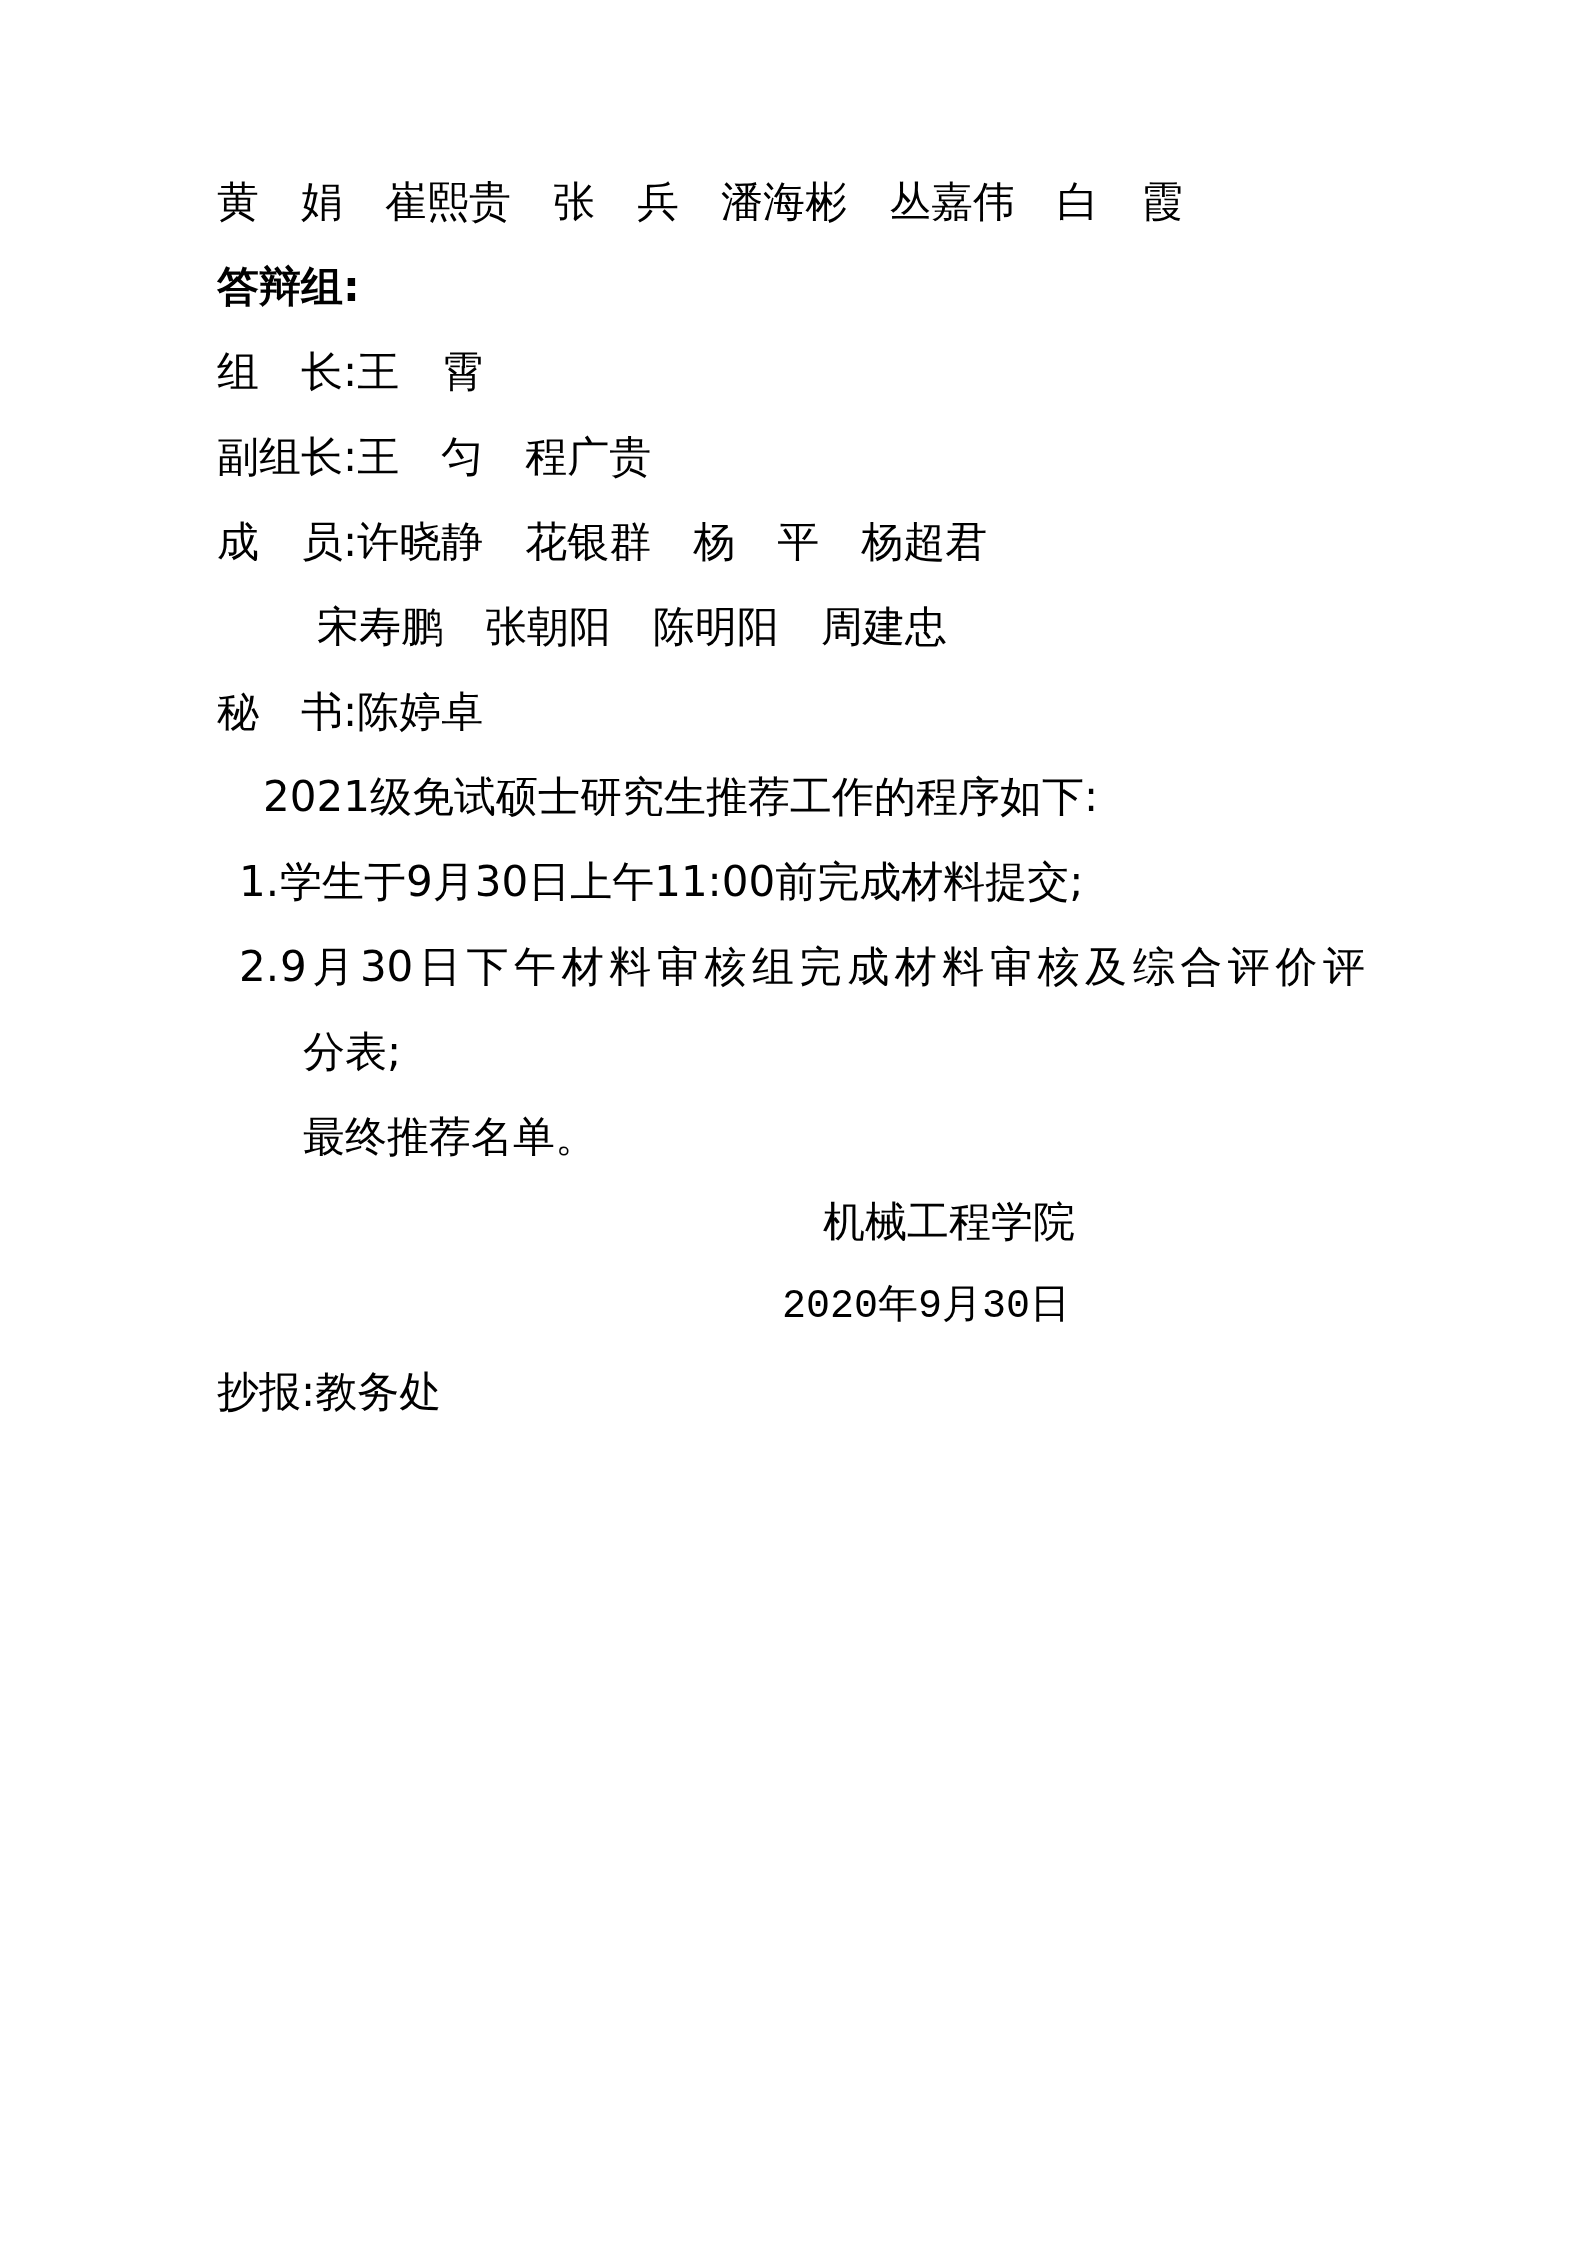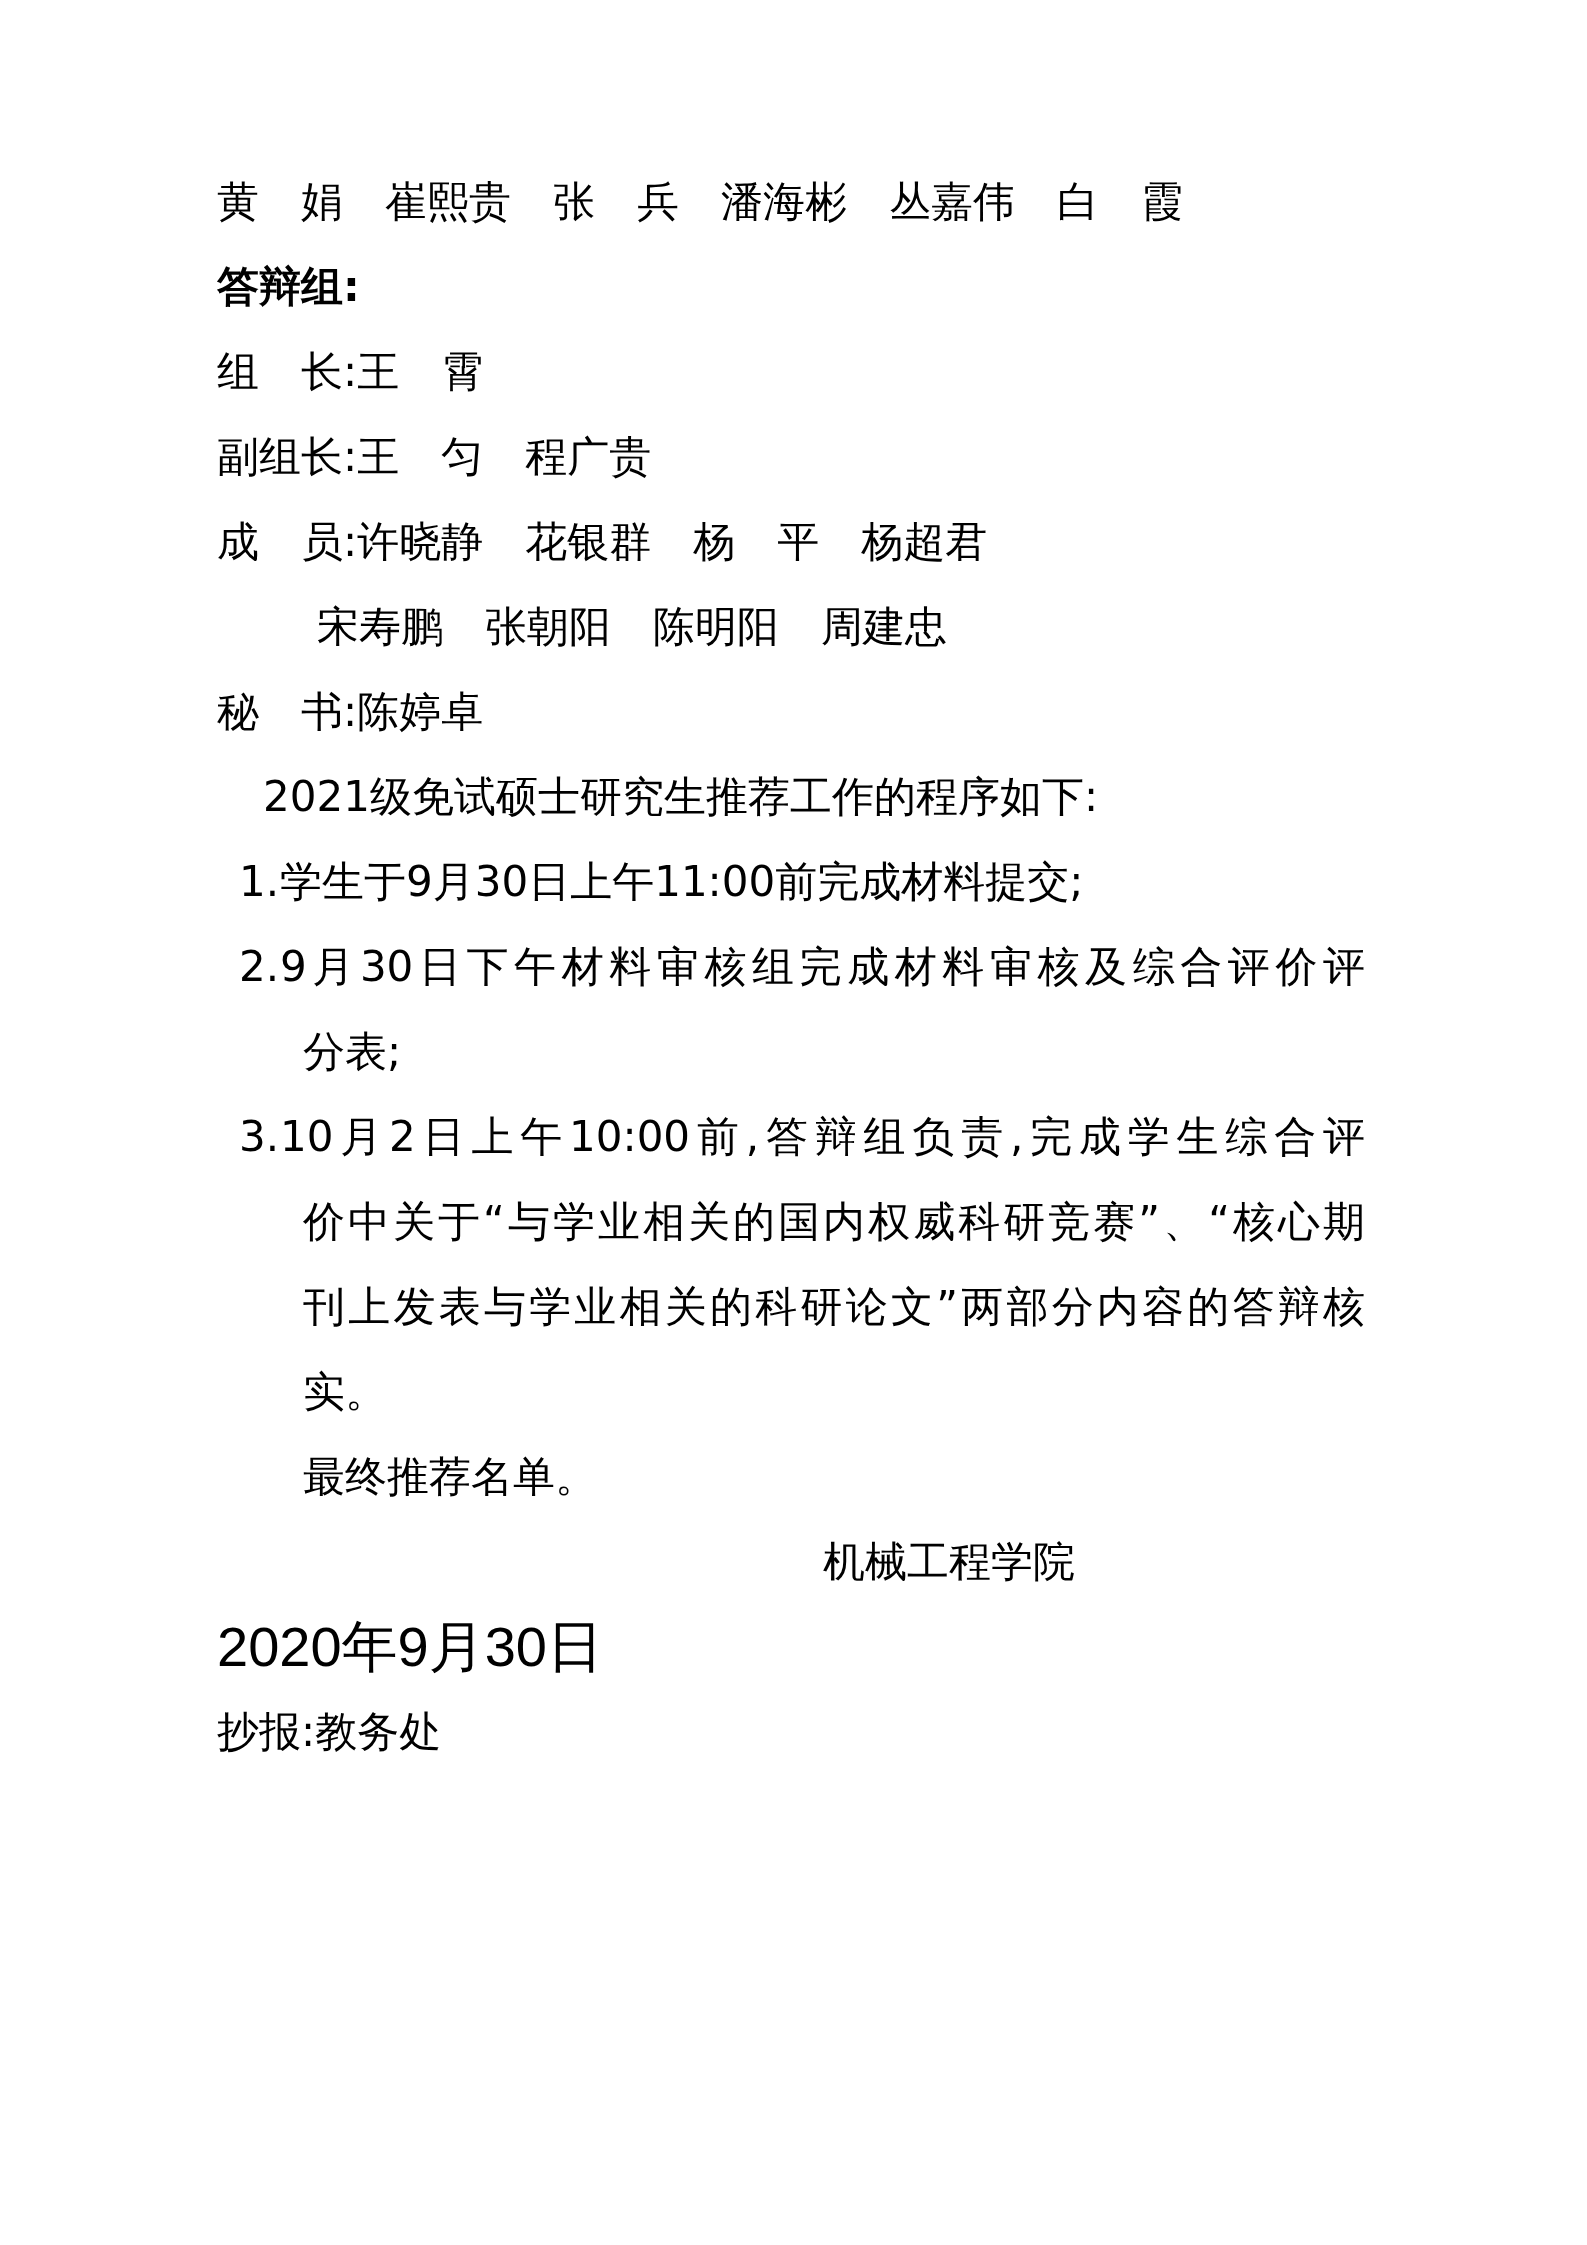--- a/index.html
+++ b/index.html
@@ -55,24 +55,24 @@
   .num {
     display: inline-block;
     width: 41px;
   }
 
   .sig-org {
     text-align: right;
     padding-right: 290px;
   }
   .sig-date {
-    text-align: left;
+    text-align: right;
     padding-right: 295px;
-    font-family: Liberation Sans, sans-serif;
-    font-size: 56px;
+    font-family: Liberation Mono, monospace;
+    font-size: 40px;
   }
 </style>
 </head>
 <body>
 
 <div class="page">
   <div class="content">
 
     <div class="line">黄　娟　崔熙贵　张　兵　潘海彬　丛嘉伟　白　霞</div>
 
@@ -92,26 +92,20 @@
 
     <div class="item">
       <div class="line first"><span class="num">1.</span><span>学生于9月30日上午11:00前完成材料提交;</span></div>
     </div>
 
     <div class="item">
       <div class="line first full"><span class="num">2.</span><span>9月30日下午材料审核组完成材料审核及综合评价评</span></div>
       <div class="line cont">分表;</div>
     </div>
 
-    <div class="item">
-      <div class="line first full"><span class="num">3.</span><span>10月2日上午10:00前,答辩组负责,完成学生综合评</span></div>
-      <div class="line cont full">价中关于“与学业相关的国内权威科研竞赛”、“核心期</div>
-      <div class="line cont full">刊上发表与学业相关的科研论文”两部分内容的答辩核</div>
-      <div class="line cont">实。</div>
-    </div>
 
     <div class="item">
       <div class="line cont">最终推荐名单。</div>
     </div>
 
     <div class="line sig-org">机械工程学院</div>
     <div class="line sig-date">2020年9月30日</div>
 
     <div class="line">抄报:教务处</div>
 

